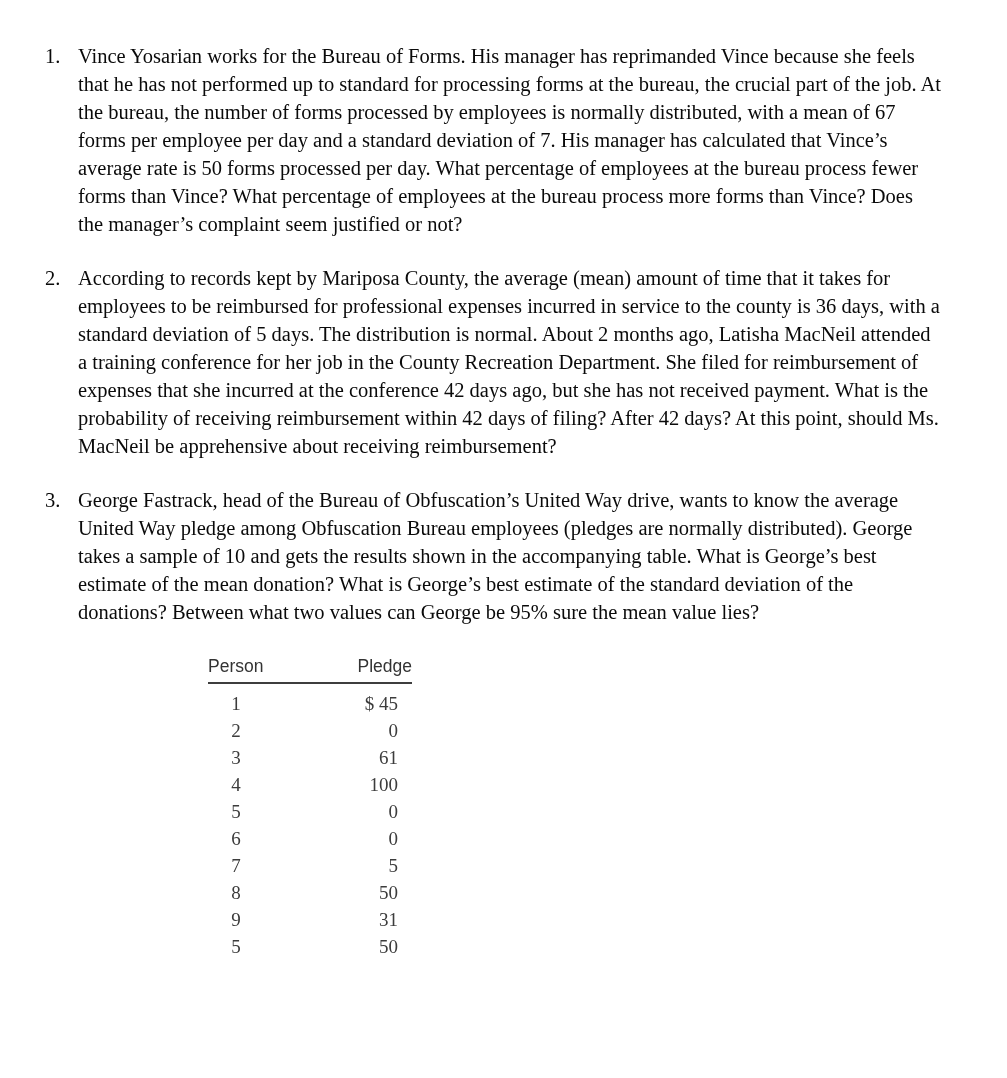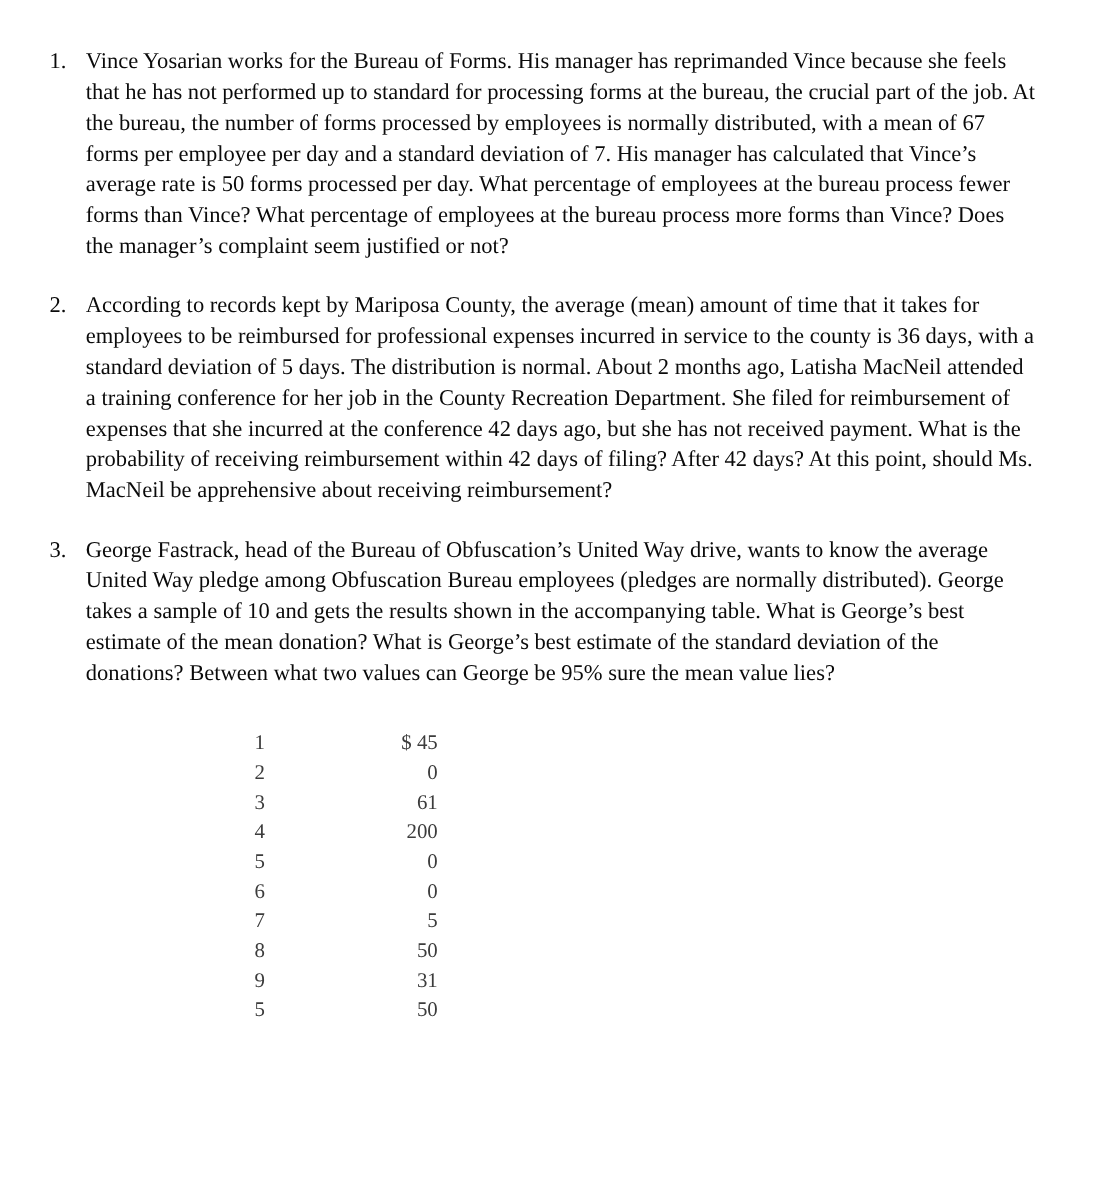--- a/index.html
+++ b/index.html
@@ -93,36 +93,40 @@
     </div>
 
     <div class="problem">
       <div class="problem-number">3.</div>
       <div class="problem-text">George Fastrack, head of the Bureau of Obfuscation’s United Way drive, wants to know the average United Way pledge among Obfuscation Bureau employees (pledges are normally distributed). George takes a sample of 10 and gets the results shown in the accompanying table. What is George’s best estimate of the mean donation? What is George’s best estimate of the standard deviation of the donations? Between what two values can George be 95% sure the mean value lies?</div>
     </div>
 
   </div>
 
   <div class="pledge-table">
+    <div class="thead">
+      <div class="th-person">Person</div>
+      <div class="th-pledge">Pledge</div>
+    </div>
     <div class="tbody" id="pledge-table-body">
         <div class="trow">
           <div class="td-person">1</div>
           <div class="td-pledge">$ 45</div>
         </div>
         <div class="trow">
           <div class="td-person">2</div>
           <div class="td-pledge">0</div>
         </div>
         <div class="trow">
           <div class="td-person">3</div>
           <div class="td-pledge">61</div>
         </div>
         <div class="trow">
           <div class="td-person">4</div>
-          <div class="td-pledge">200</div>
+          <div class="td-pledge">100</div>
         </div>
         <div class="trow">
           <div class="td-person">5</div>
           <div class="td-pledge">0</div>
         </div>
         <div class="trow">
           <div class="td-person">6</div>
           <div class="td-pledge">0</div>
         </div>
         <div class="trow">

